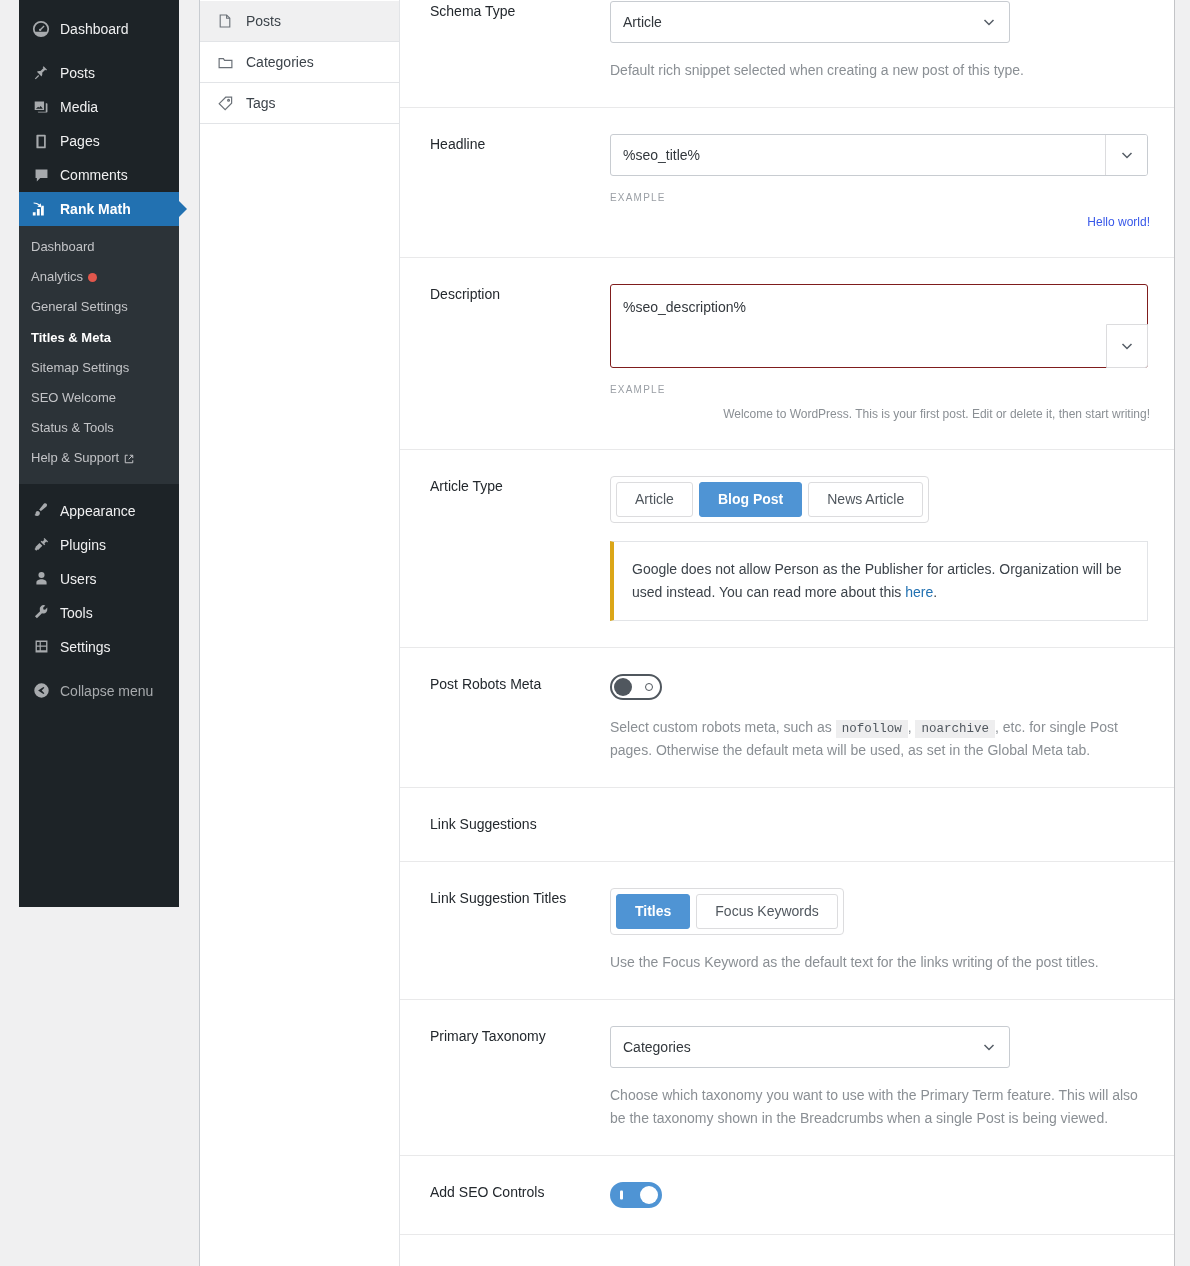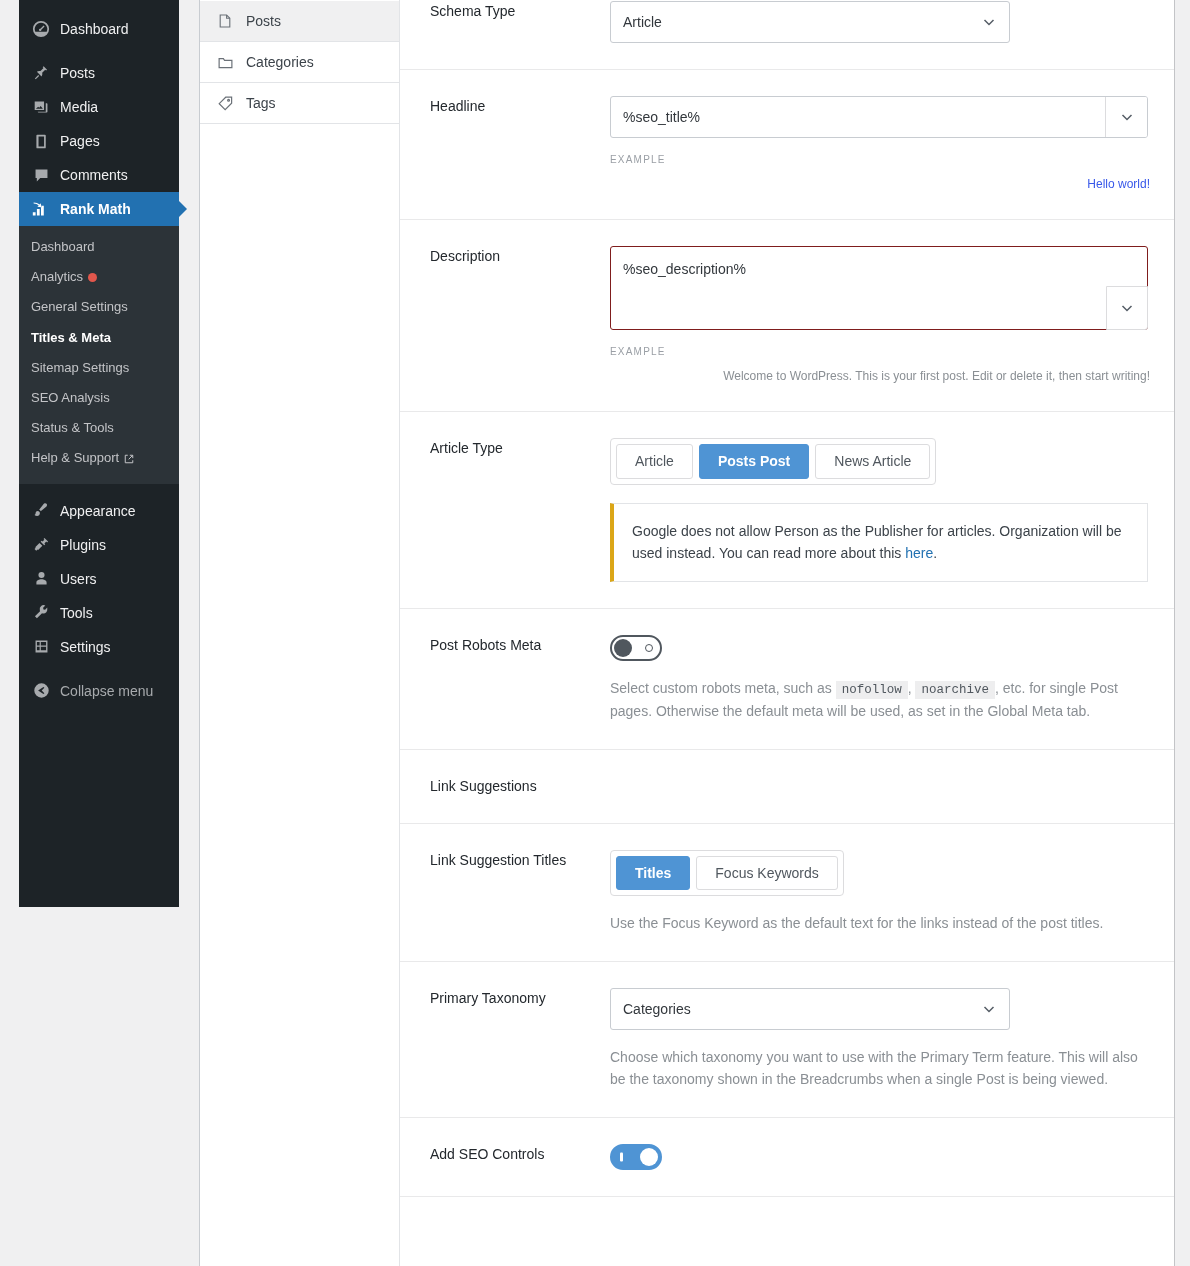--- a/index.html
+++ b/index.html
@@ -353,21 +353,21 @@
       <a class="sub-item">
         <span>General Settings</span>
       </a>
       <a class="sub-item active">
         <span>Titles &amp; Meta</span>
       </a>
       <a class="sub-item">
         <span>Sitemap Settings</span>
       </a>
       <a class="sub-item">
-        <span>SEO Analysis</span>
+        <span>SEO Welcome</span>
       </a>
       <a class="sub-item">
         <span>Status &amp; Tools</span>
       </a>
       <a class="sub-item">
         <span>Help &amp; Support</span><span class="ext-ico"><svg width="10" height="10" viewBox="0 0 12 12" fill="none" stroke="currentColor" stroke-width="1.2">
               <path d="M4.5 1.5H1.5v9h9v-3"></path>
               <path d="M7 1.5h3.5V5"></path>
               <path d="M10.3 1.7L5.6 6.4"></path>
             </svg></span>
@@ -472,20 +472,21 @@
           <div class="field-label">Schema Type</div>
           <div class="field-control">
             <div class="wp-select">
               <span>Article</span>
               <span class="chev">
                 <svg width="16" height="16" viewBox="0 0 16 16" fill="none" stroke="currentColor" stroke-width="1.5">
                     <path d="M3.5 6l4.5 4.5L12.5 6"></path>
                   </svg>
               </span>
             </div>
+            <div class="helper">Default rich snippet selected when creating a new post of this type.</div>
           </div>
         </div>
 
         <div class="field-row">
           <div class="field-label">Headline</div>
           <div class="field-control">
             <div class="input-combo">
               <input class="txt" type="text" value="%seo_title%" style="">
               <span class="var-btn">
                 <svg width="16" height="16" viewBox="0 0 16 16" fill="none" stroke="currentColor" stroke-width="1.5">
@@ -512,21 +513,21 @@
             <div class="example-label">EXAMPLE</div>
             <div class="example-value plain">Welcome to WordPress. This is your first post. Edit or delete it, then start writing!</div>
           </div>
         </div>
 
         <div class="field-row">
           <div class="field-label">Article Type</div>
           <div class="field-control">
             <div class="btn-group">
               <button class="bg-btn">Article</button>
-              <button class="bg-btn sel">Posts Post</button>
+              <button class="bg-btn sel">Blog Post</button>
               <button class="bg-btn">News Article</button>
             </div>
             <div class="notice-warn">
               <span>Google does not allow Person as the Publisher for articles. Organization will be used instead. You can read more about this </span><a>here</a><span>.</span>
             </div>
           </div>
         </div>
 
         <div class="field-row">
           <div class="field-label">Post Robots Meta</div>
@@ -543,21 +544,21 @@
           <div class="field-label">Link Suggestions</div>
         </div>
 
         <div class="field-row">
           <div class="field-label">Link Suggestion Titles</div>
           <div class="field-control">
             <div class="btn-group">
               <button class="bg-btn sel">Titles</button>
               <button class="bg-btn">Focus Keywords</button>
             </div>
-            <div class="helper">Use the Focus Keyword as the default text for the links instead of the post titles.</div>
+            <div class="helper">Use the Focus Keyword as the default text for the links writing of the post titles.</div>
           </div>
         </div>
 
         <div class="field-row">
           <div class="field-label">Primary Taxonomy</div>
           <div class="field-control">
             <div class="wp-select narrow">
               <span>Categories</span>
               <span class="chev">
                 <svg width="16" height="16" viewBox="0 0 16 16" fill="none" stroke="currentColor" stroke-width="1.5">

